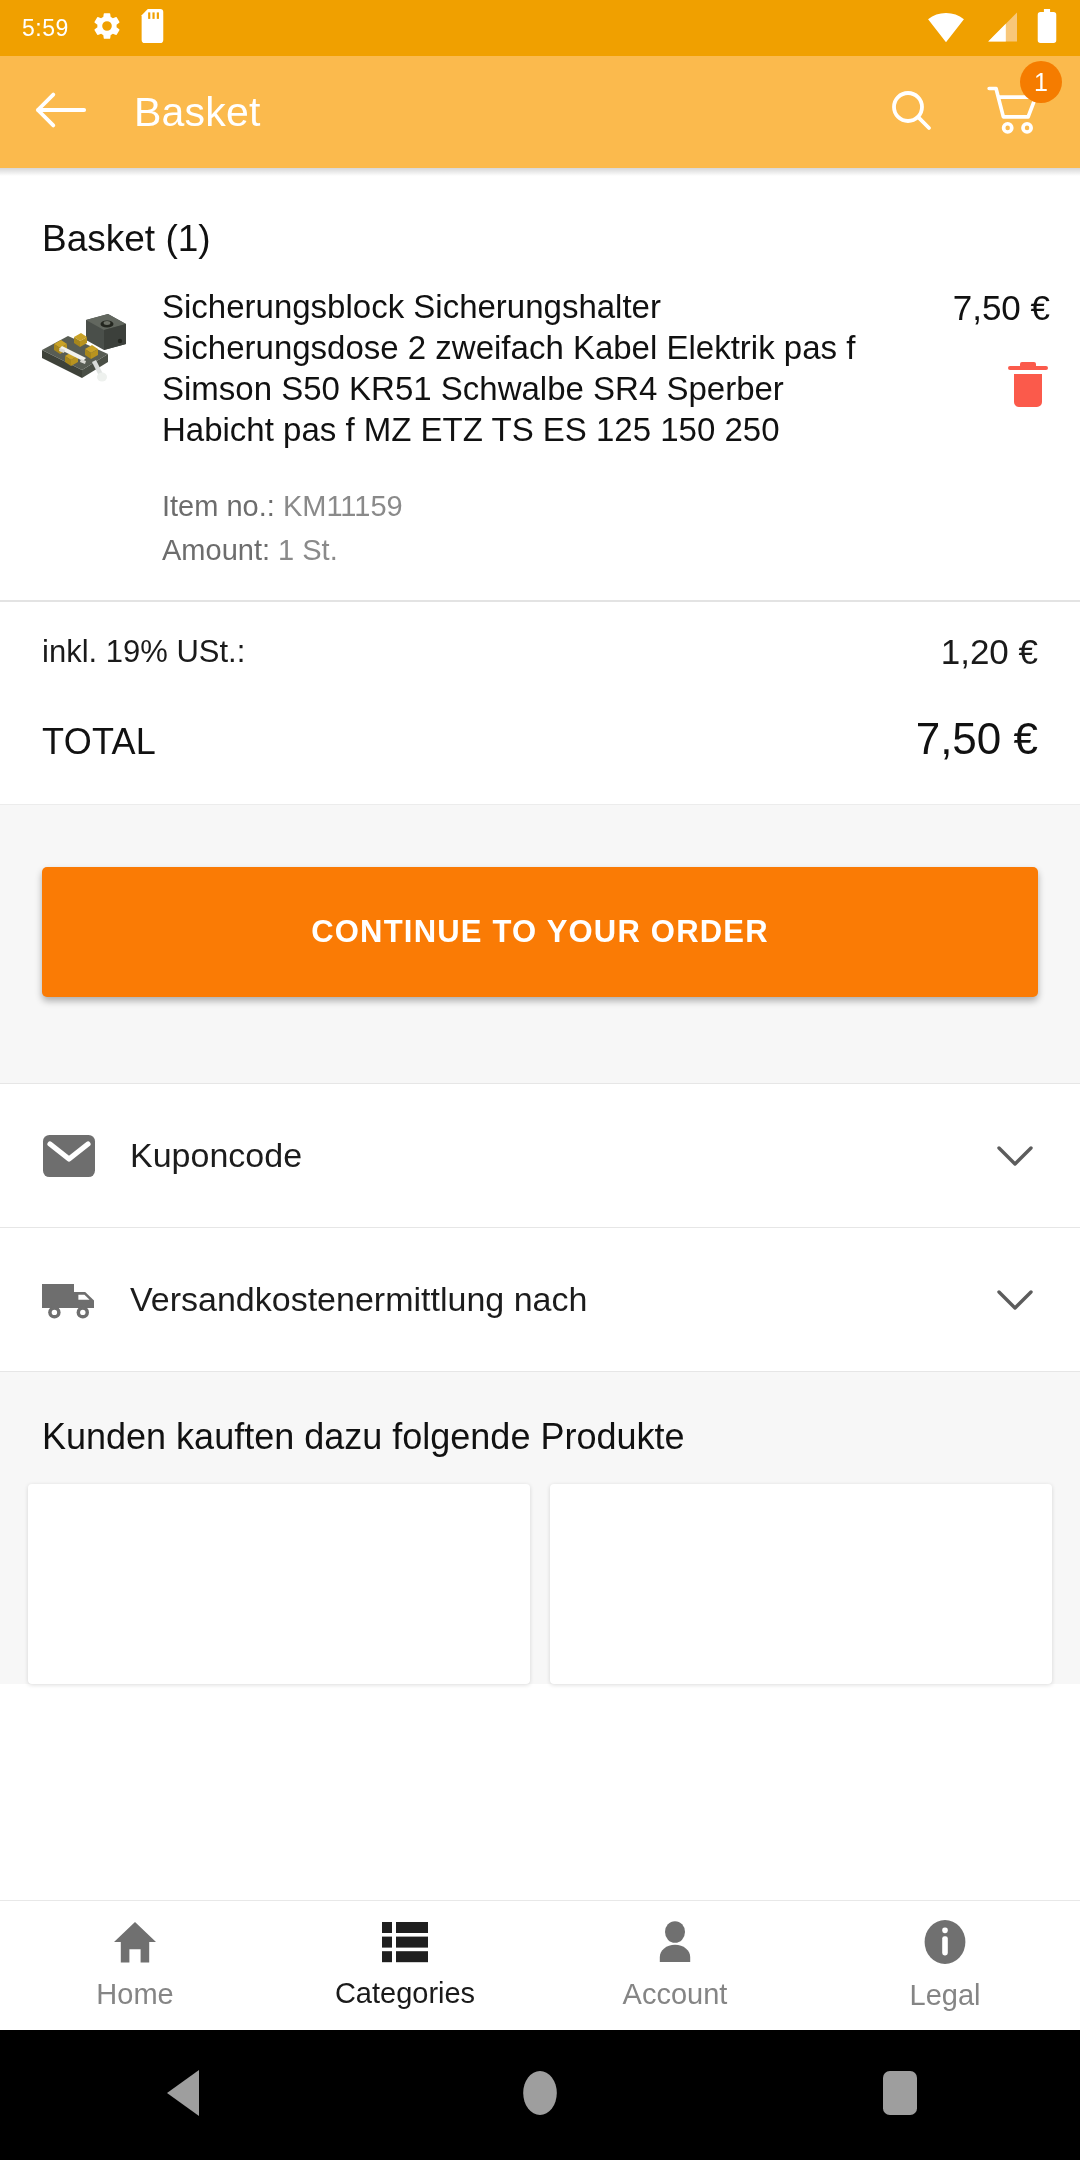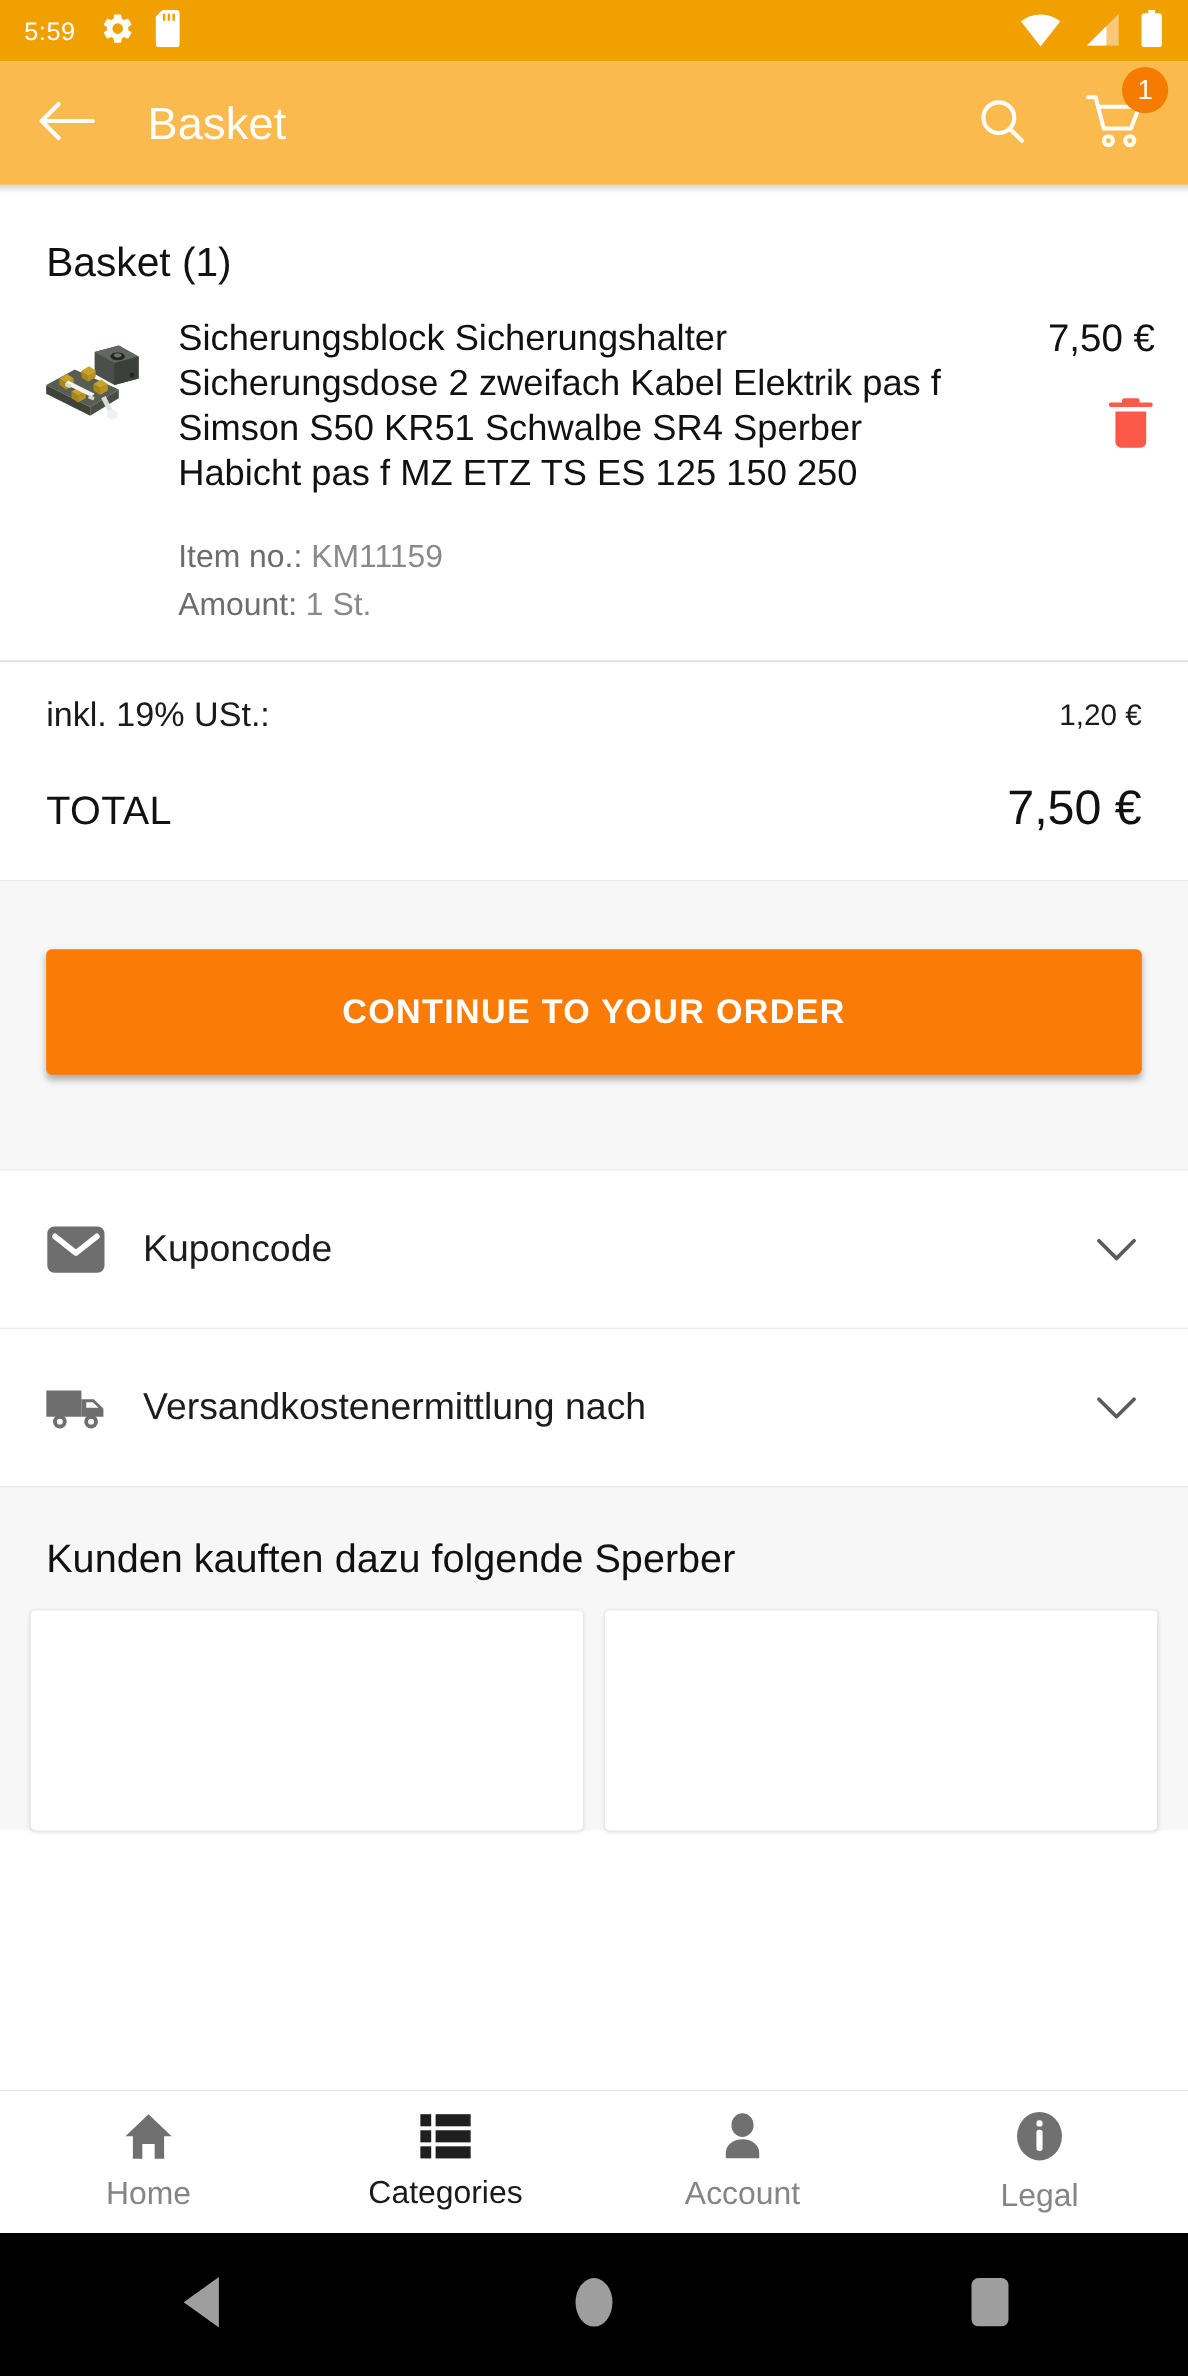--- a/index.html
+++ b/index.html
@@ -69,32 +69,32 @@
   .item-price{ font-size:35px; color:#111; white-space:nowrap; }
   .trash{ margin-top:32px; }
 
   .hr{ height:2px; background:#e3e3e3; margin-top:28px; }
 
   .sum-row{
     display:flex; align-items:center; justify-content:space-between;
     padding:30px 42px 0 42px;
   }
   .sum-label{ font-size:31px; color:#1a1a1a; }
-  .sum-val{ font-size:27px; color:#1a1a1a; }
+  .sum-val{ font-size:35px; color:#1a1a1a; }
   .total-row{
     display:flex; align-items:baseline; justify-content:space-between;
     padding:42px 42px 40px 42px;
   }
   .total-label{ font-size:36px; color:#111; letter-spacing:.3px; }
   .total-val{ font-size:44px; color:#111; }
 
   
   .cta-panel{ background:#f7f7f7; padding:62px 42px 86px 42px; border-top:1px solid #ececec; }
   .cta-btn{
-    display:block; width:100%; height:114px; border:0; cursor:pointer;
+    display:block; width:100%; height:130px; border:0; cursor:pointer;
     background:#FA7B05; color:#ffffff; border-radius:5px;
     font-family:"Liberation Sans", sans-serif;
     font-size:31px; font-weight:700; letter-spacing:1.2px;
     box-shadow:0 4px 7px rgba(0,0,0,.30);
   }
 
   
   .acc{
     height:144px; display:flex; align-items:center; padding:0 42px;
     background:#ffffff; border-top:1px solid #e6e6e6; cursor:pointer;justify-content:center;
@@ -320,21 +320,21 @@
       </span>
       <span class="acc-label">Versandkostenermittlung nach</span>
       <span class="acc-chev">
         <svg width="40" height="26" viewBox="0 0 20 13" fill="none" stroke="#5c5c5c" stroke-width="1.7" stroke-linecap="round" stroke-linejoin="round">
             <path d="M2 2.5 10 10.5 18 2.5"></path>
           </svg>
       </span>
     </div>
 
     <div class="recs">
-      <div class="recs-title">Kunden kauften dazu folgende Sperber</div>
+      <div class="recs-title">Kunden kauften dazu folgende Produkte</div>
       <div class="recs-grid">
         <div class="rec-card"></div>
         <div class="rec-card"></div>
       </div>
     </div>
 
   </div>
 
   <div class="bottomnav">
     <div class="navitem">

